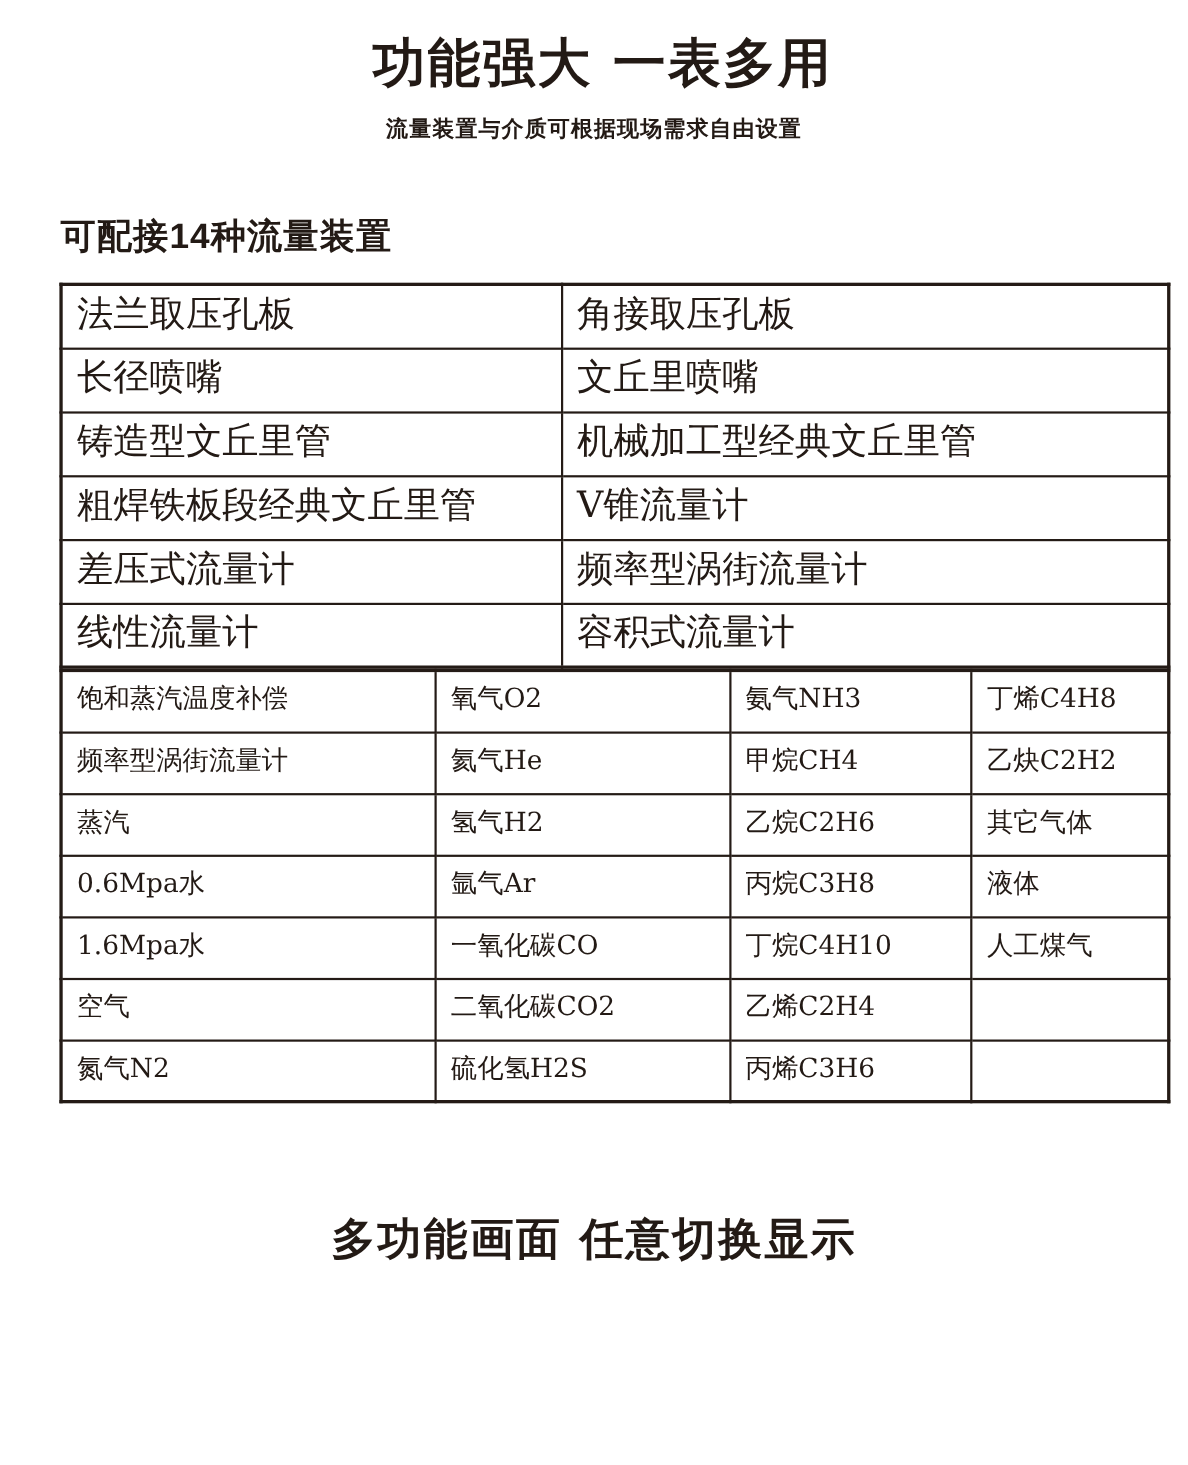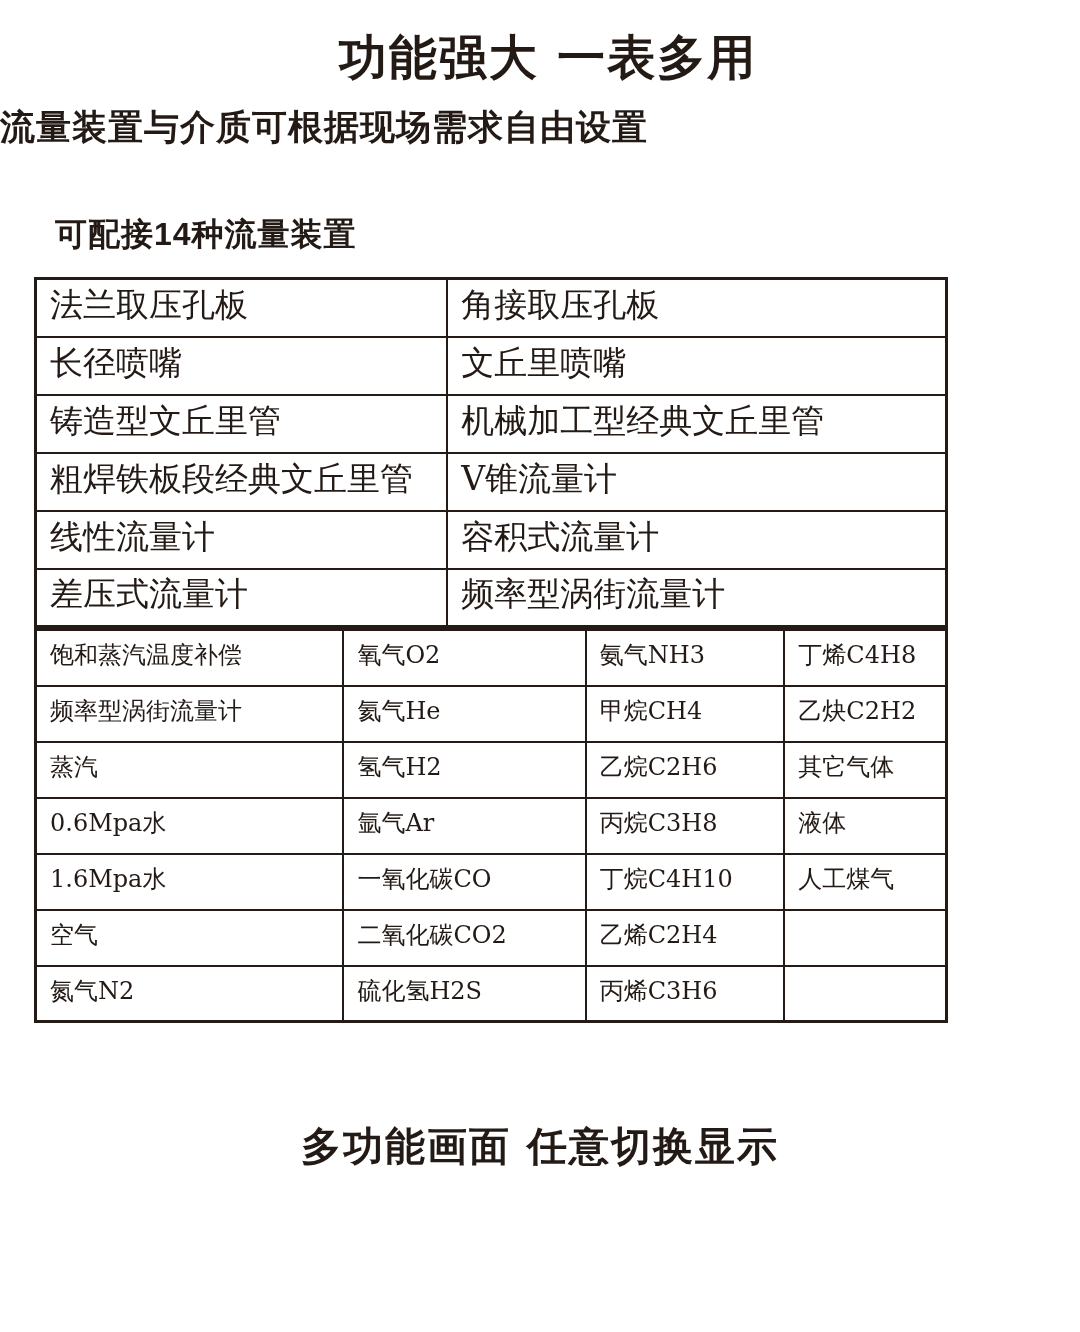--- a/index.html
+++ b/index.html
@@ -20,42 +20,42 @@
     margin-top: 26px;
     text-align: center;
     font-family: "DejaVu Sans", sans-serif;
     font-weight: bold;
     font-size: 48px;
     letter-spacing: 2px;
     margin-left: 16px;
   }
   .page-subtitle {
     margin-top: 14px;
-    text-align: left;
+    text-align: center;
     font-family: "DejaVu Sans", sans-serif;
     font-weight: bold;
-    font-size: 35px;
+    font-size: 20px;
     letter-spacing: 1px;
   }
 
   .section-heading {
     font-family: Liberation Sans, sans-serif;
     font-weight: bold;
     font-size: 32px;
     letter-spacing: 1px;
     margin-left: 55px;
   }
   .devices-heading { margin-top: 62px; margin-bottom: 20px; }
   .media-heading   { margin-top: 58px; margin-bottom: 22px; }
 
   table.data-table {
     border-collapse: collapse;
     table-layout: fixed;
-    width: 914px;
-    margin-left: 34px;
+    width: 1010px;
+    margin-left: 54px;
     border: 3px solid var(--line);
   }
   table.data-table td {
     border: 2px solid var(--line);
     font-family: "DejaVu Serif", serif;
     font-size: 33px;
     vertical-align: middle;
     padding: 0 6px 5px 13px;
     white-space: nowrap;
     overflow: hidden;
@@ -108,26 +108,26 @@
           </tr>
           <tr>
             <td>铸造型文丘里管</td>
             <td>机械加工型经典文丘里管</td>
           </tr>
           <tr>
             <td>粗焊铁板段经典文丘里管</td>
             <td>V锥流量计</td>
           </tr>
           <tr>
+            <td>差压式流量计</td>
+            <td>频率型涡街流量计</td>
+          </tr>
+          <tr>
             <td>线性流量计</td>
             <td>容积式流量计</td>
-          </tr>
-          <tr>
-            <td>差压式流量计</td>
-            <td>频率型涡街流量计</td>
           </tr>
         </tbody>
     </table>
   </section>
 
   <section>
 
     <table class="data-table media-table">
       <colgroup>
           <col>

